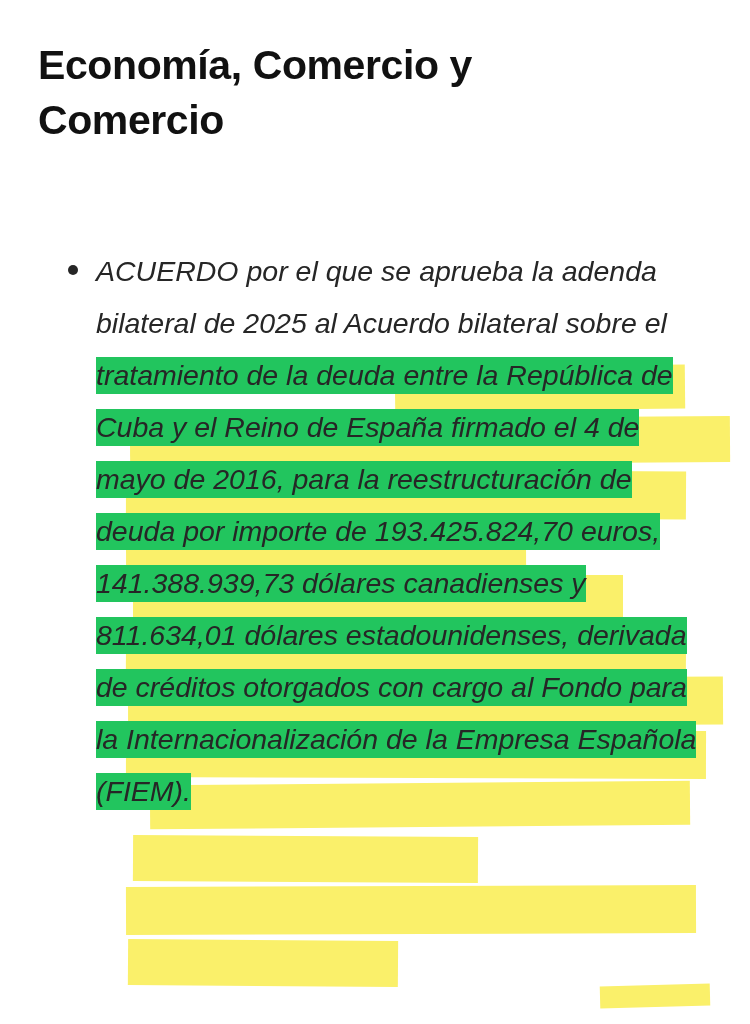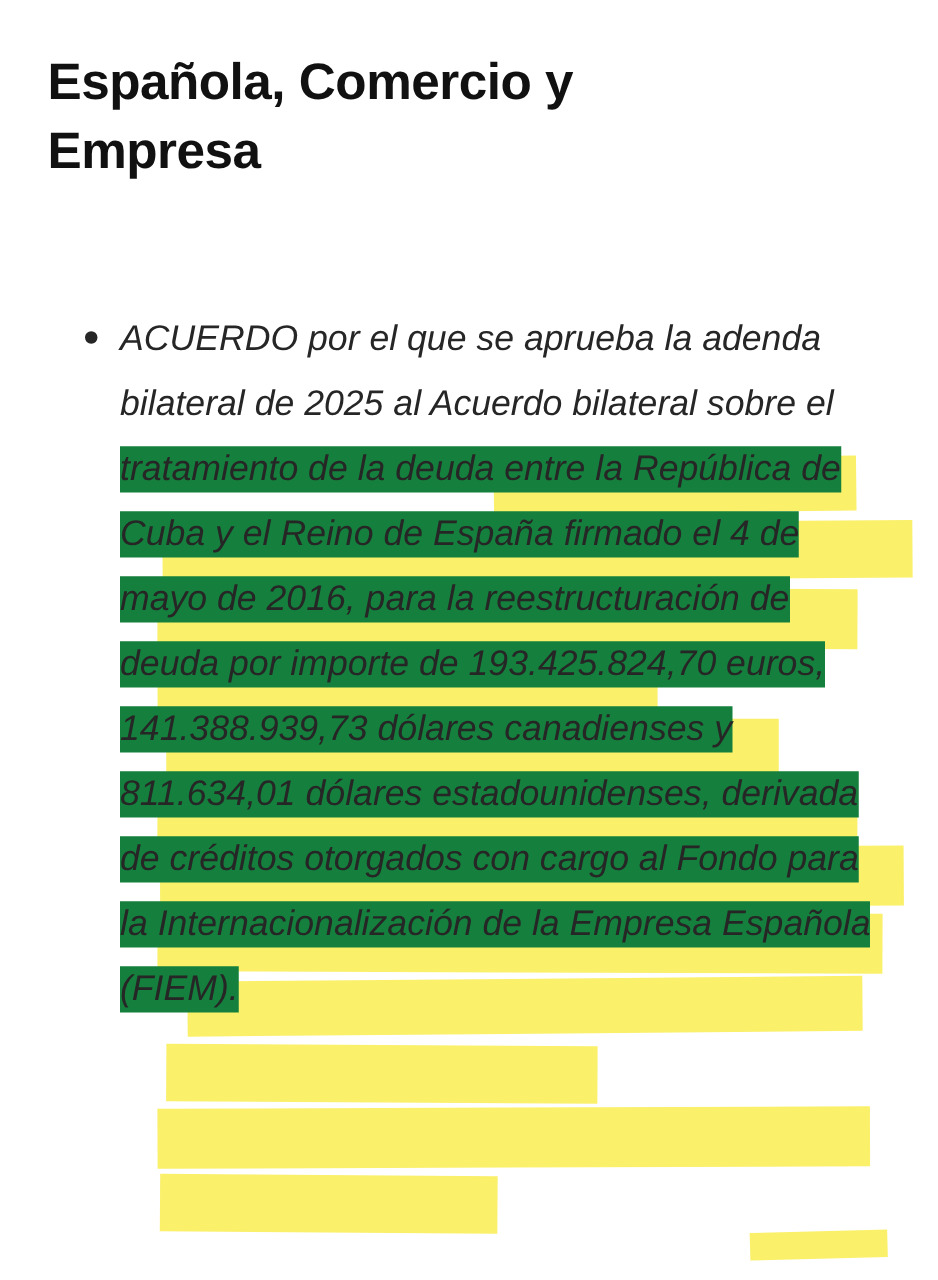--- a/index.html
+++ b/index.html
@@ -54,21 +54,21 @@
     height: 10px;
     border-radius: 50%;
     background: #262626;
   }
   .item-text {
     display: inline;
     font-style: italic;
   }
   
   .hl {
-    background-color: #15803d;
+    background-color: #22c55e;
     box-decoration-break: clone;
     -webkit-box-decoration-break: clone;
     padding: 2px 0 3px 0;
   }
   
   .marker-stroke {
     position: absolute;
     background: #faf06a;
     z-index: 0;
     pointer-events: none;
@@ -89,21 +89,21 @@
   .s10 { left: 133px; top: 836px; width: 345px; height: 46px; transform: rotate(0.3deg); }
   .s11 { left: 126px; top: 886px; width: 570px; height: 48px; transform: rotate(-0.2deg); }
   .s12 { left: 128px; top: 940px; width: 270px; height: 46px; transform: rotate(0.4deg); }
   .s13 { left: 600px; top: 985px; width: 110px; height: 22px; transform: rotate(-1.5deg); }
 </style>
 </head>
 <body>
 
 <div class="page">
 
-  <h1 class="doc-title">Española, Comercio y Empresa</h1>
+  <h1 class="doc-title">Economía, Comercio y Comercio</h1>
 
   <span class="marker-stroke s1"></span>
   <span class="marker-stroke s2"></span>
   <span class="marker-stroke s3"></span>
   <span class="marker-stroke s4"></span>
   <span class="marker-stroke s5"></span>
   <span class="marker-stroke s6"></span>
   <span class="marker-stroke s7"></span>
   <span class="marker-stroke s8"></span>
   <span class="marker-stroke s9"></span>

